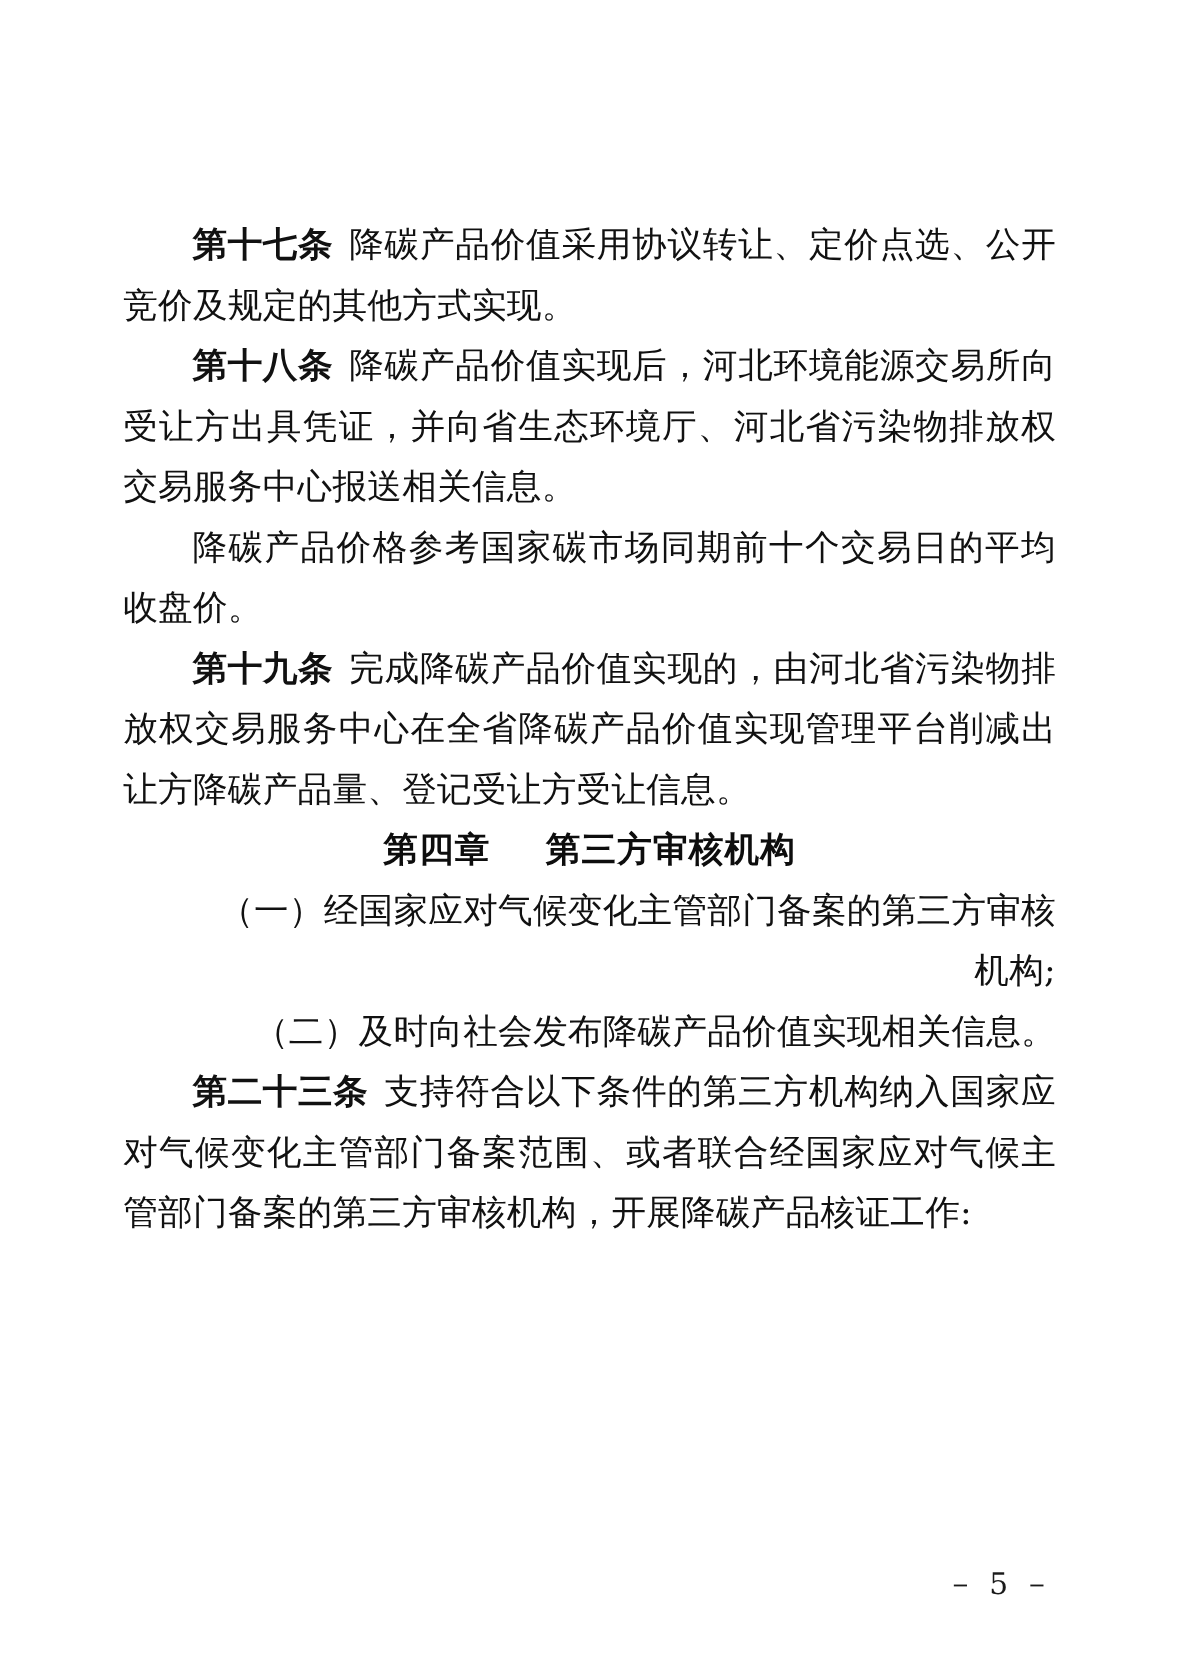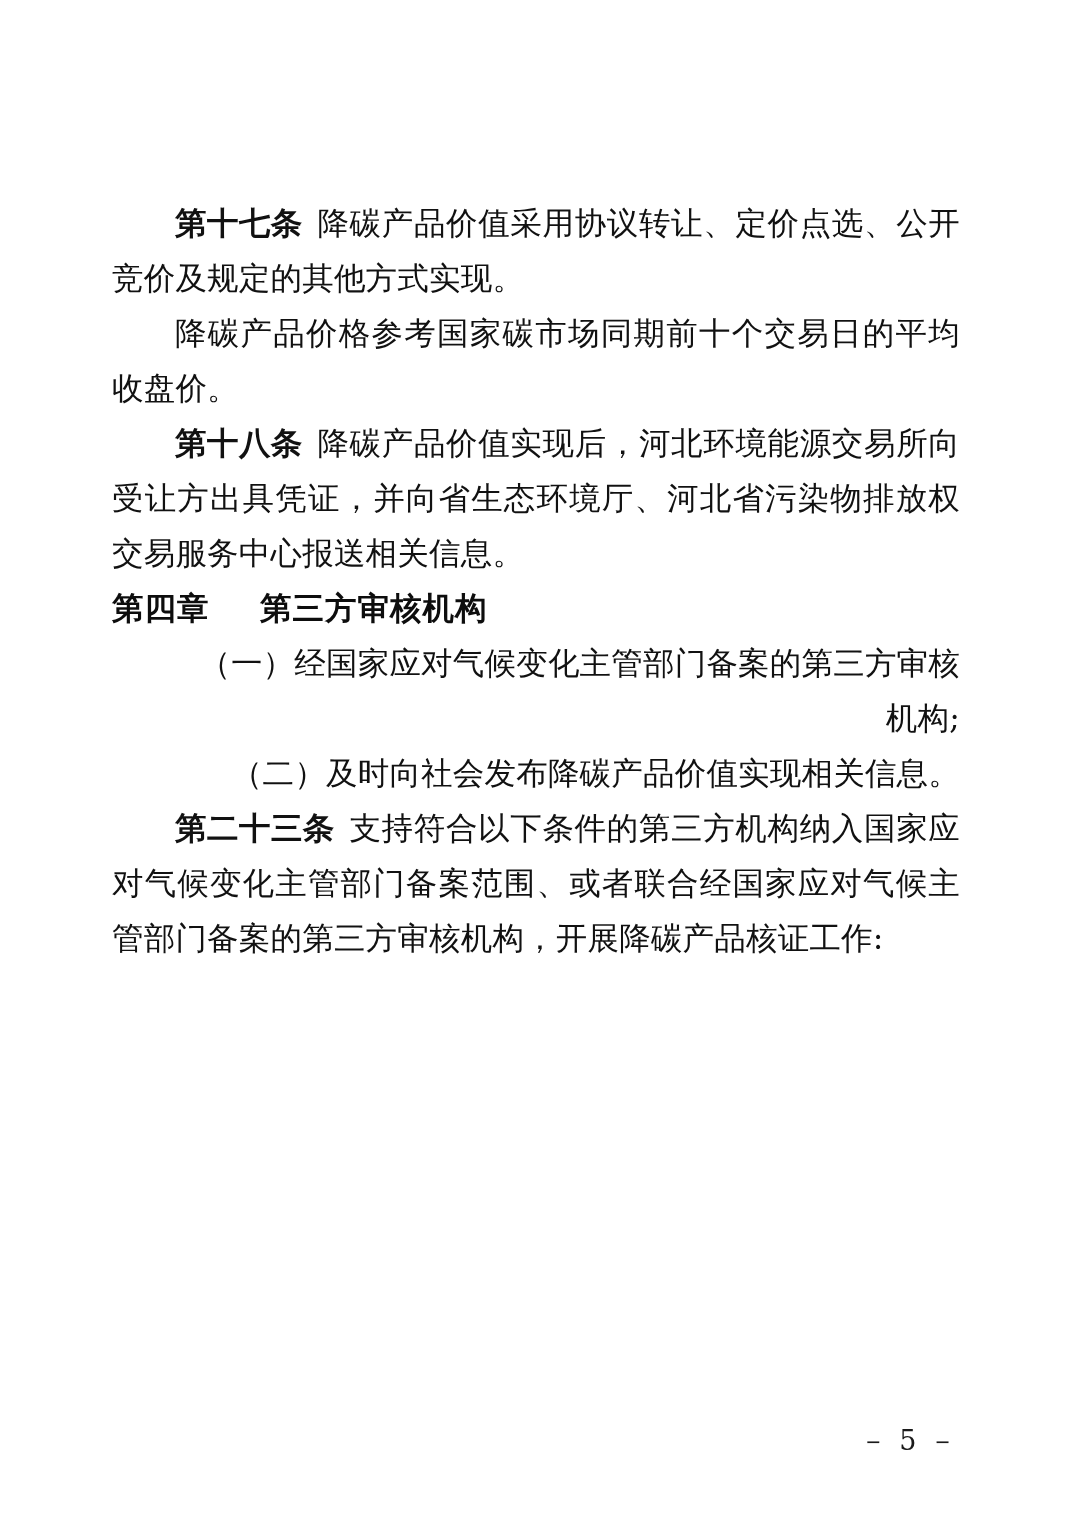--- a/index.html
+++ b/index.html
@@ -60,20 +60,21 @@
   }
 
   
   .chapter {
     margin: 0;
     font-family: "DejaVu Sans", "Liberation Sans", sans-serif;
     font-weight: 700;
     font-size: 31.5px;
     line-height: 55px;
     color: #0d0d0d;
+    text-align: center;
     text-indent: 0;
     letter-spacing: 1px;
   }
 
   .chapter .ch-gap {
     display: inline-block;
     width: 1.6em;
   }
 
   
@@ -92,24 +93,25 @@
 </style>
 </head>
 <body>
 
 <div id="page">
 
   <div id="content">
 
     <p class="para"><span class="art-label">第十七条</span><span class="art-gap"></span><span>降碳产品价值采用协议转让、定价点选、公开竞价及规定的其他方式实现。</span></p>
 
+    <p class="para"><span class="art-label">第十八条</span><span class="art-gap"></span><span>降碳产品价值实现后，河北环境能源交易所向受让方出具凭证，并向省生态环境厅、河北省污染物排放权交易服务中心报送相关信息。</span></p>
+
     <p class="para"><span>降碳产品价格参考国家碳市场同期前十个交易日的平均收盘价。</span></p>
 
-    <p class="para"><span class="art-label">第十八条</span><span class="art-gap"></span><span>降碳产品价值实现后，河北环境能源交易所向受让方出具凭证，并向省生态环境厅、河北省污染物排放权交易服务中心报送相关信息。</span></p>
-
+    <p class="para"><span class="art-label">第十九条</span><span class="art-gap"></span><span>完成降碳产品价值实现的，由河北省污染物排放权交易服务中心在全省降碳产品价值实现管理平台削减出让方降碳产品量、登记受让方受让信息。</span></p>
 
 
 
     <p class="chapter"><span>第四章</span><span class="ch-gap"></span><span>第三方审核机构</span></p>
 
 
     <p class="para subitem">（一）经国家应对气候变化主管部门备案的第三方审核机构;</p>
 
     <p class="para subitem">（二）及时向社会发布降碳产品价值实现相关信息。</p>
 

